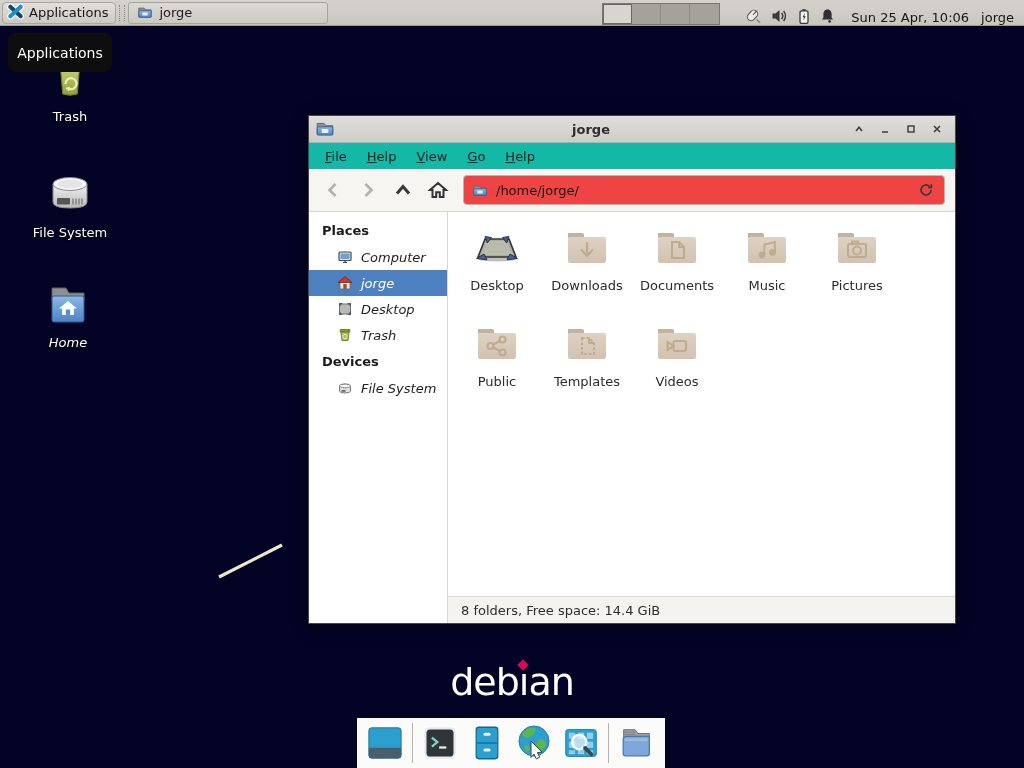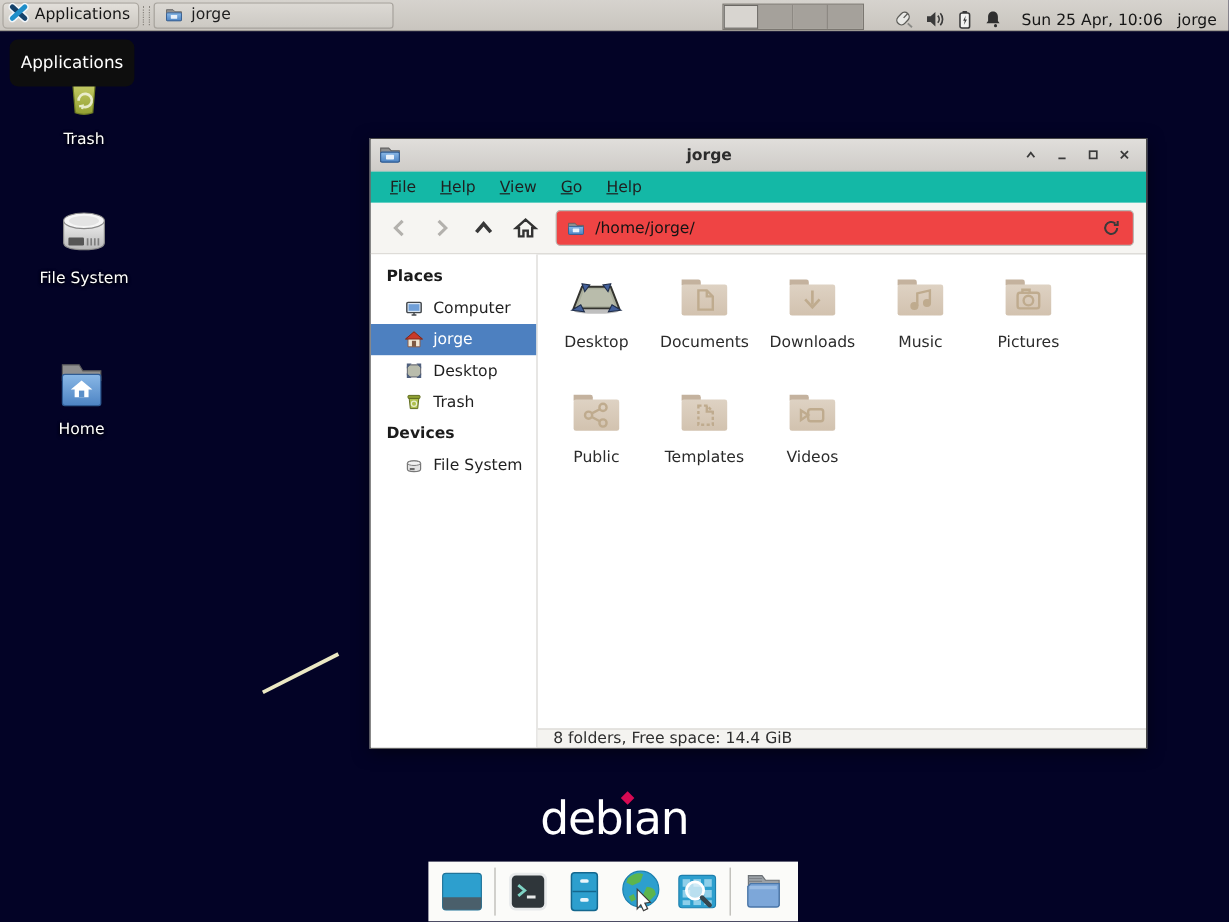--- a/index.html
+++ b/index.html
@@ -52,21 +52,21 @@
 
   
   .desk-icon { position:absolute; width:96px; text-align:center; z-index:10; }
   .desk-icon .ic { height:48px; display:flex; align-items:flex-end; justify-content:center; }
   .desk-icon .lbl {
     margin-top:7px; color:#ffffff; font-size:13px;
     text-shadow:0 1px 3px rgba(0,0,0,.95), 0 0 2px rgba(0,0,0,.8);
   }
   .di-trash { left:22px; top:54px; }
   .di-fs { left:22px; top:170px; }
-  .di-home { left:20px; top:296px; }
+  .di-home { left:20px; top:280px;font-style:italic; }
 
   
   .stray { position:absolute; left:210px; top:535px; z-index:5; }
 
   
   .debian {
     position:absolute; left:0; top:660px; width:1024px; text-align:center;
     color:#ffffff; font-size:38px; letter-spacing:-1px; z-index:4;
   }
   .debian .ivar { position:relative; display:inline-block; }
@@ -119,31 +119,31 @@
   }
   .pathbar .ptext { flex:1; font-size:13px; color:#141414; margin-left:8px; }
   .reload-btn { width:24px; height:24px; display:flex; align-items:center; justify-content:center; }
 
   .content { flex:1; display:flex; min-height:0; }
   .sidebar {
     width:139px; flex:none; background:#ffffff; border-right:1px solid #d8d6d2;
     padding-top:5px; overflow:hidden;
   }
   .sb-header { font-weight:bold; font-size:13px; color:#1b1b1b; padding:6px 0 6px 13px; }
-  .sb-row { height:26px; display:flex; align-items:center; padding-left:28px; gap:8px; font-size:13px; color:#1f1f1f; }
+  .sb-row { height:26px; display:flex; align-items:center; padding-left:28px; gap:8px; font-size:13px; color:#1f1f1f;font-style:italic; }
   .sb-row svg { flex:none; }
   .sb-row.selected { background:#4d80c0; color:#ffffff; }
 
   .main { flex:1; display:flex; flex-direction:column; min-width:0; }
   .icon-area { flex:1; padding:12px 0 0 4px; display:flex; flex-wrap:wrap; align-content:flex-start; }
   .fcell { width:90px; height:96px; text-align:center; }
   .fcell .fic { height:48px; display:flex; align-items:center; justify-content:center; }
   .fcell .flbl { margin-top:6px; font-size:13px; color:#2b2b2b; }
   .statusbar {
-    height:16px; flex:none; background:#f4f3f0; border-top:1px solid #d9d7d3;
+    height:27px; flex:none; background:#f4f3f0; border-top:1px solid #d9d7d3;
     display:flex; align-items:center; padding-left:13px; font-size:13px; color:#2e2e2e;
   }
 
   
   .dock {
     position:absolute; left:357px; top:718px; width:308px; height:50px;
     background:#fbfbf9; z-index:30;
     display:flex; align-items:center; gap:7px; padding:0 8px;
   }
   .dock-sep { width:1px; height:40px; background:#b5b3af; flex:none; }
@@ -443,40 +443,40 @@
               <path d="M44.5 34.5 l-7.5 -4.5 -3 5.8 z" fill="#44619b" stroke="#1f2d49" stroke-width="0.9"></path>
             </svg>
           </div>
           <div class="flbl">Desktop</div>
         </div>
 
         <div class="fcell">
           <div class="fic">
             <svg width="48" height="48" viewBox="0 0 48 48">
                 <use href="#folder-base"></use>
+              <g stroke="#bfab8e" stroke-width="2.2" fill="none">
+                <path d="M24 18 v12"></path>
+                  <path d="M18 25.5 l6 6.5 6 -6.5"></path>
+              </g>
+            </svg>
+          </div>
+          <div class="flbl">Downloads</div>
+        </div>
+
+        <div class="fcell">
+          <div class="fic">
+            <svg width="48" height="48" viewBox="0 0 48 48">
+                <use href="#folder-base"></use>
               <g stroke="#bfab8e" stroke-width="2" fill="none">
                 <path d="M19 18 h7 l5 5 v11 h-12 z"></path>
                   <path d="M26 18 v5 h5"></path>
               </g>
             </svg>
           </div>
           <div class="flbl">Documents</div>
-        </div>
-
-        <div class="fcell">
-          <div class="fic">
-            <svg width="48" height="48" viewBox="0 0 48 48">
-                <use href="#folder-base"></use>
-              <g stroke="#bfab8e" stroke-width="2.2" fill="none">
-                <path d="M24 18 v12"></path>
-                  <path d="M18 25.5 l6 6.5 6 -6.5"></path>
-              </g>
-            </svg>
-          </div>
-          <div class="flbl">Downloads</div>
         </div>
 
         <div class="fcell">
           <div class="fic">
             <svg width="48" height="48" viewBox="0 0 48 48">
                 <use href="#folder-base"></use>
               <g stroke="#bfab8e" stroke-width="2" fill="none">
                 <circle cx="19" cy="31" r="2.4" fill="#bfab8e"></circle>
                 <circle cx="29.5" cy="28.5" r="2.4" fill="#bfab8e"></circle>
                 <path d="M21.4 31 V20.5 l10.5 -2.5 v10.5"></path>

